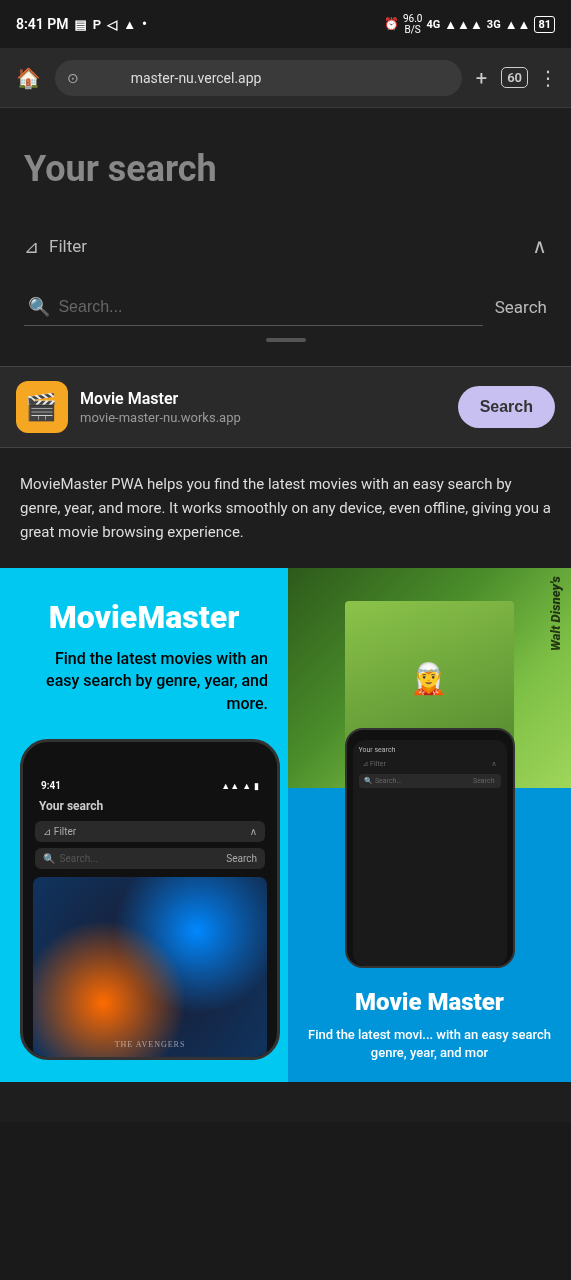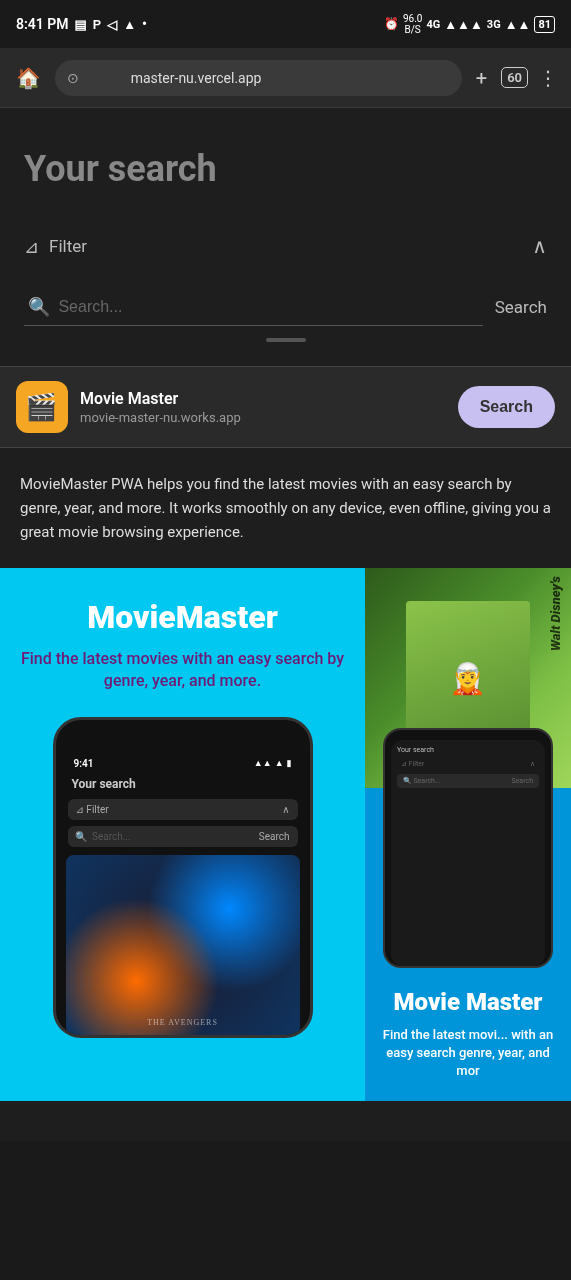--- a/index.html
+++ b/index.html
@@ -245,40 +245,40 @@
     
     .screenshots-gallery {
       display: flex;
       gap: 0;
       overflow: hidden;
       width: 100%;
     }
 
     
     .screenshot-card-1 {
-      width: 365px;
+      width: 288px;
       min-height: 500px;
       background: #00c8f0;
       flex-shrink: 0;
       padding: 30px 20px 0 20px;
       position: relative;
       overflow: hidden;
     }
     .screenshot-card-1 .app-brand-title {
       color: #fff;
       font-size: 32px;
       font-weight: 900;
       text-align: center;
       margin-bottom: 12px;
     }
     .screenshot-card-1 .app-brand-sub {
-      color: #701a75;
+      color: #000000;
       font-size: 16px;
       font-weight: 500;
-      text-align: center;
+      text-align: right;
       line-height: 1.4;
       margin-bottom: 24px;
     }
     .phone-mockup {
       width: 260px;
       min-height: 300px;
       background: #111;
       border-radius: 28px;
       border: 3px solid #333;
       margin: 0 auto;

